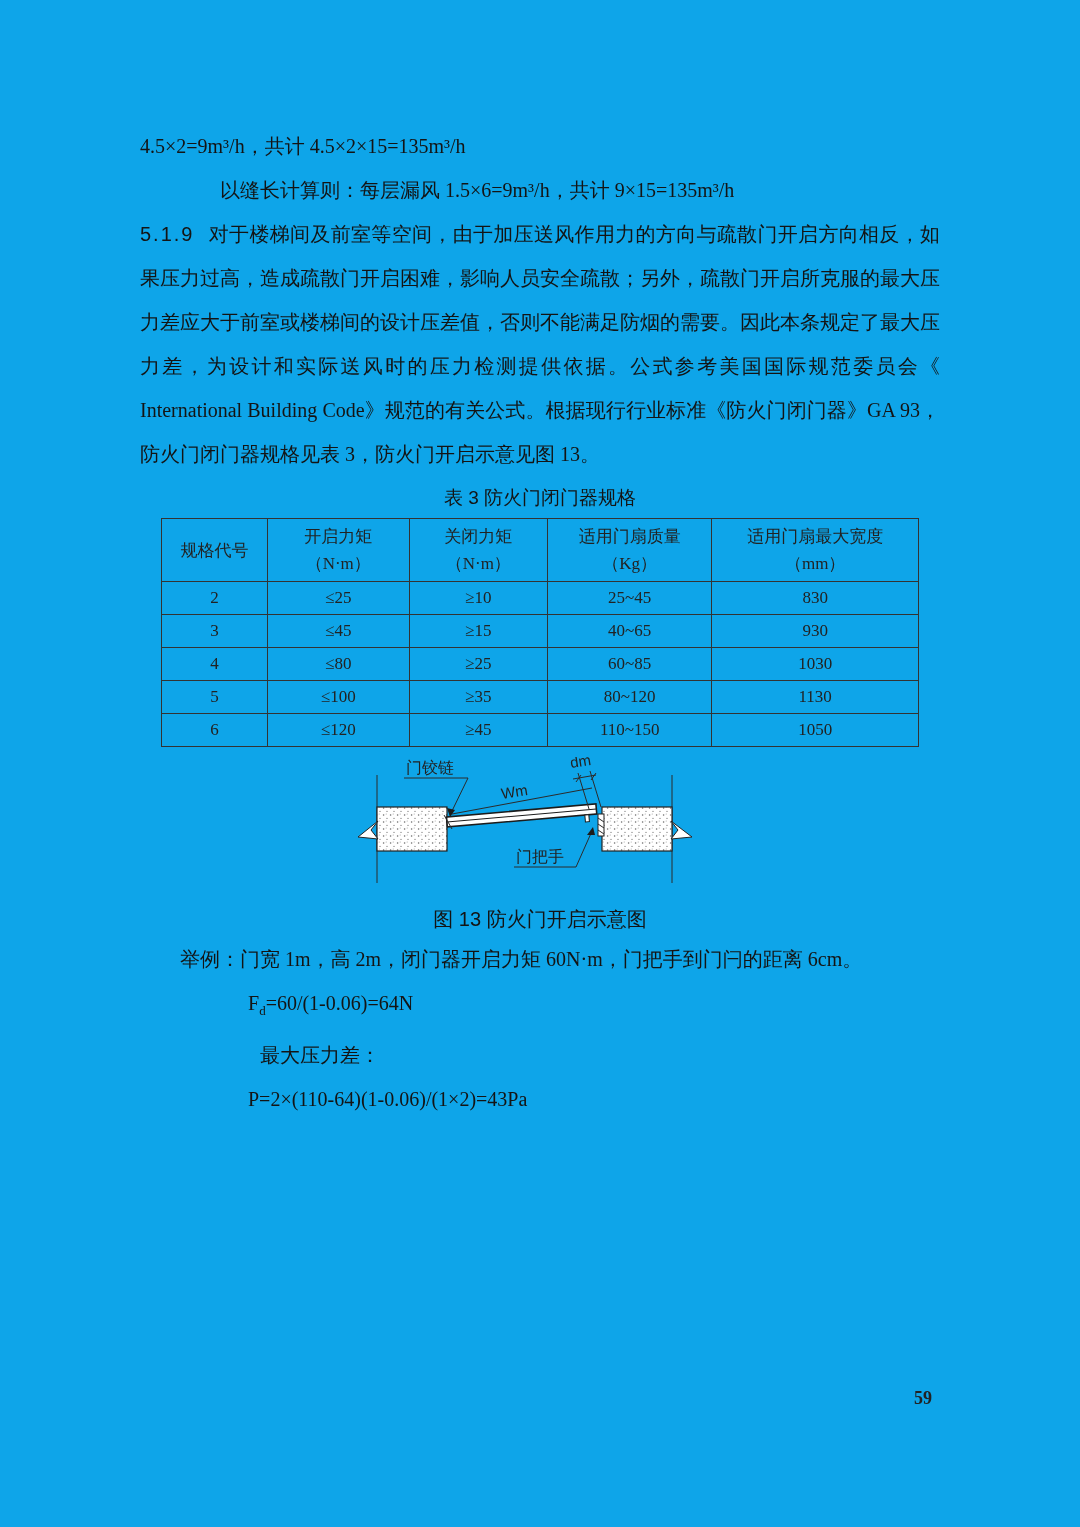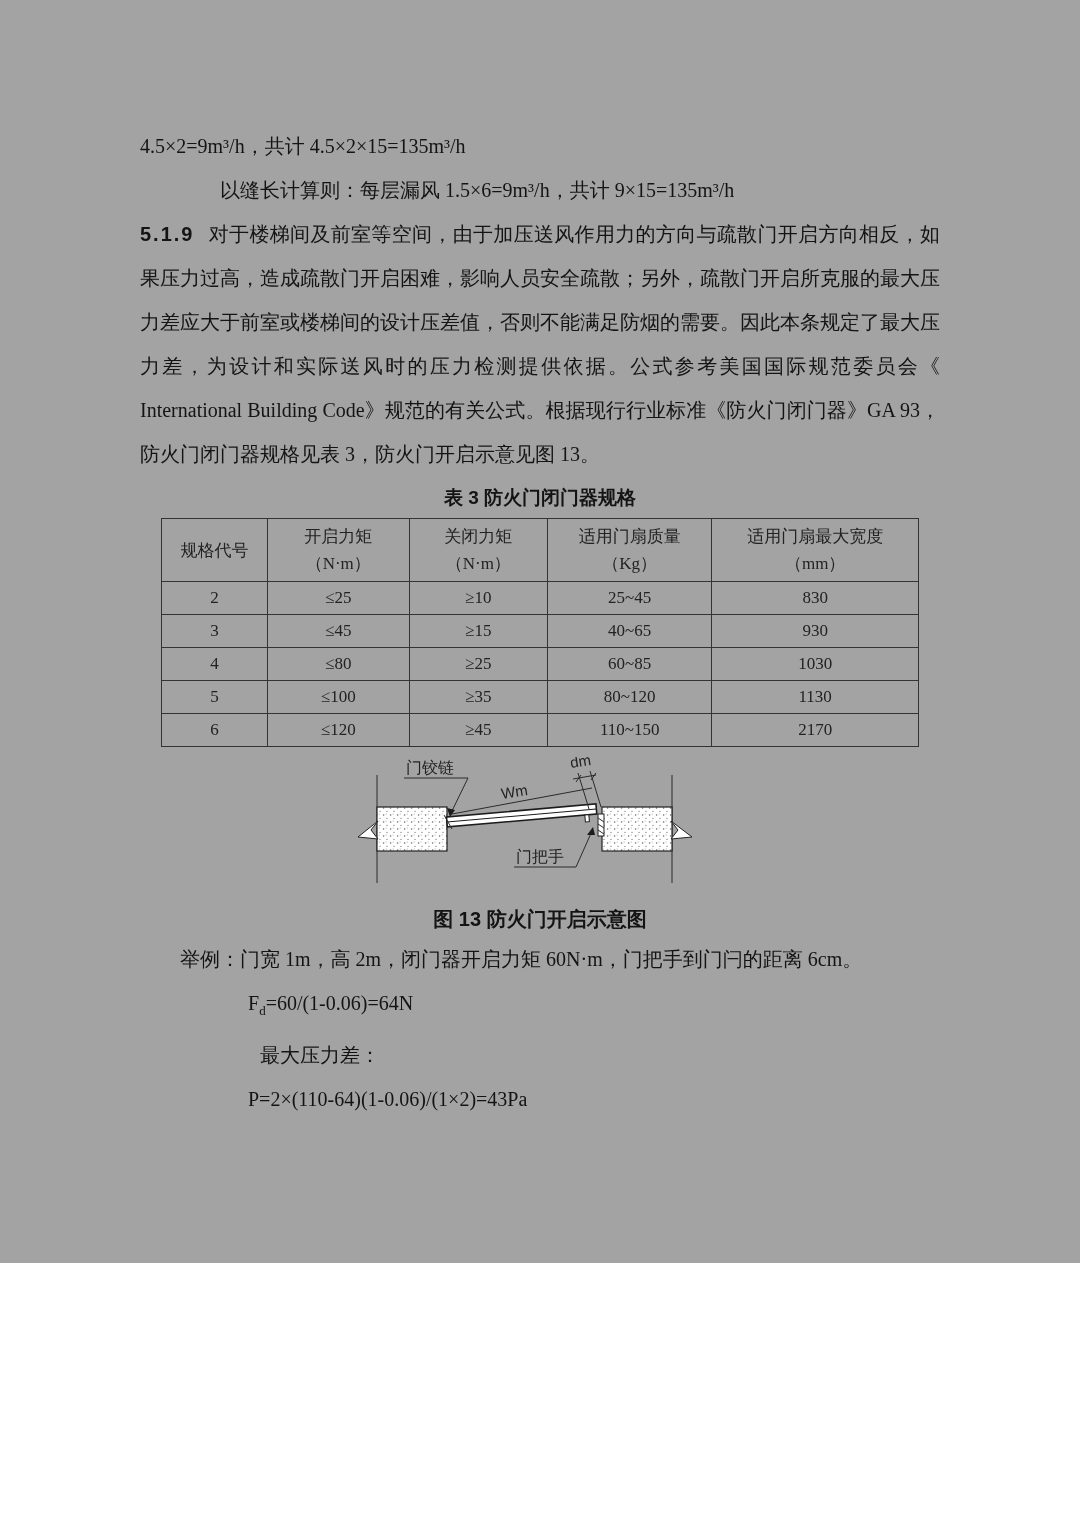--- a/index.html
+++ b/index.html
@@ -1,57 +1,57 @@
 <!DOCTYPE html>
 <html><head>
 <meta charset="utf-8">
 <style>
   html,body{margin:0;padding:0;background:#ffffff;}
   .page{
     position:relative;
-    width:1080px;height:1263px;
-    background:#a3a3a3;
+    width:1080px;height:1527px;
+    background:#0ea5e9;
     font-family:"Liberation Serif","DejaVu Serif",serif;
     color:#141414;
     overflow:hidden;
   }
   .content{padding:124px 140px 0 140px;}
   p{margin:0;font-size:20px;line-height:44px;}
   .just{text-align:justify;}
   .ind2{text-indent:2em;}
   .ind4{text-indent:4em;}
   .ind54{text-indent:5.4em;}
   .ind6{text-indent:6em;}
   .clause-num{
     font-family:"Liberation Sans","DejaVu Sans",sans-serif;
-    font-weight:bold;letter-spacing:2px;margin-right:14px;font-size:20px;
+    font-weight:normal;letter-spacing:2px;margin-right:14px;font-size:20px;
   }
   sub{font-size:13px;}
   .table-title{
     font-family:"Liberation Sans","DejaVu Sans",sans-serif;
-    font-weight:bold;font-size:19px;text-align:center;
+    font-weight:normal;font-size:19px;text-align:center;
     margin:8px 0 6px 0;line-height:28px;
   }
   table.spec{
     width:758px;margin:0 auto;border-collapse:collapse;
     font-size:17px;color:#222;table-layout:fixed;
   }
   table.spec th,table.spec td{
     border:1.5px solid #333;text-align:center;vertical-align:middle;
     font-weight:normal;padding:0;
   }
   table.spec th{height:62px;line-height:27px;font-size:17px;}
   table.spec td{height:32px;}
   col.c1{width:14%;} col.c2{width:18.7%;} col.c3{width:18.3%;}
   col.c4{width:21.7%;} col.c5{width:27.3%;}
   .hl2{display:block;}
   .figure-wrap{width:400px;margin:10px auto 0 auto;}
   .figure-caption{
     font-family:"Liberation Sans","DejaVu Sans",sans-serif;
-    font-weight:bold;font-size:20px;text-align:center;
+    font-weight:normal;font-size:20px;text-align:center;
     margin:4px 0 2px 0;line-height:32px;
   }
   .fig-label{font-size:16px;fill:#222;font-family:"Liberation Serif","DejaVu Serif",serif;}
   .fig-dim{font-size:15px;fill:#222;font-family:"Liberation Sans","DejaVu Sans",sans-serif;}
   .thin{stroke:#2b2b2b;stroke-width:1;fill:none;}
   .page-number{
     position:absolute;top:1388px;right:148px;
     font-size:18px;color:#222;font-weight:bold;
   }
 </style>
@@ -124,21 +124,21 @@
           <td>≤100</td>
           <td>≥35</td>
           <td>80~120</td>
           <td>1130</td>
         </tr>
         <tr>
           <td>6</td>
           <td>≤120</td>
           <td>≥45</td>
           <td>110~150</td>
-          <td>2170</td>
+          <td>1050</td>
         </tr>
       </tbody>
     </table>
 
     <div class="figure-wrap">
       <svg width="400" height="138" viewBox="0 0 400 138">
         <defs>
           <pattern id="stip" width="7" height="7" patternUnits="userSpaceOnUse">
             <rect width="7" height="7" fill="#ffffff"></rect>
             <circle cx="1.6" cy="2" r="0.8" fill="#6a6a6a"></circle>

